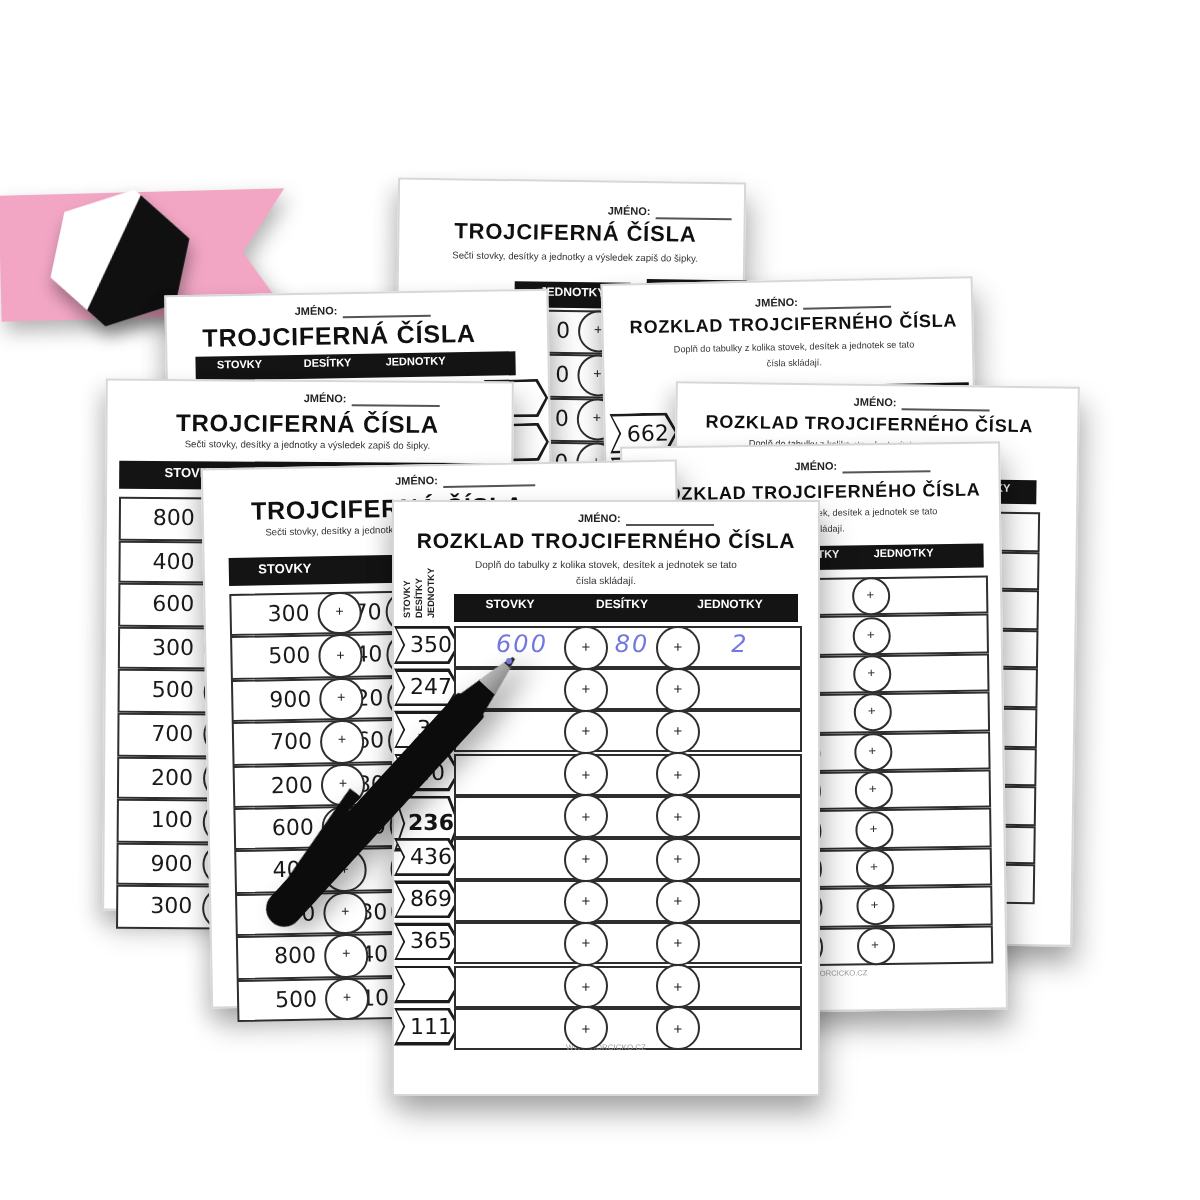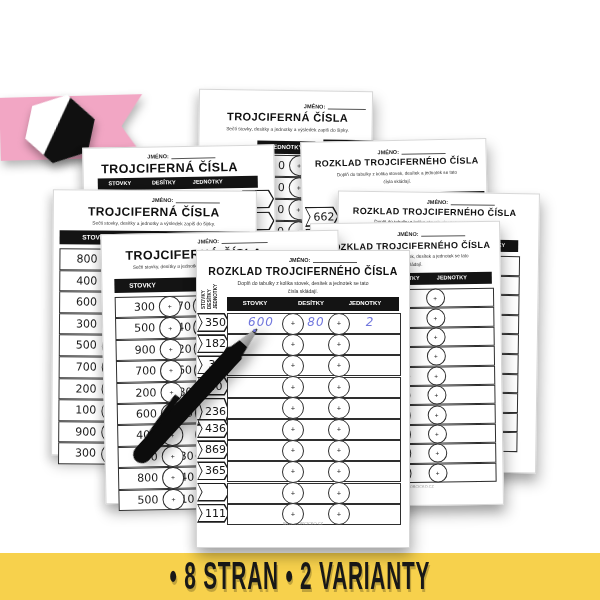--- a/index.html
+++ b/index.html
@@ -58,23 +58,20 @@
   .pen-tip{left:174px;top:8px;width:5px;height:4px;background:#2a2a2a;
            clip-path:polygon(0 0,100% 30%,100% 70%,0 100%);}
   .pen-clip{left:18px;top:-5px;width:58px;height:7px;background:#0c0c0c;transform:rotate(-3deg);
             clip-path:polygon(0 70%,100% 0,100% 100%,4% 100%);}
   .inkdot{position:absolute;left:253px;top:329px;width:3px;height:3px;border-radius:50%;z-index:41;}
 </style>
 </head>
 <body>
 
 <div id="canvas">
-  <div class="band bot" style="background: rgb(247, 209, 76);">
-    <span class="hand med">• 8 STRAN • 2 VARIANTY</span>
-  </div>
   <div class="ribbon-wrap">
       <div class="ribbon" style="background: rgb(242, 166, 196);"></div>
     </div>
   <div class="hex-wrap">
     <div class="hex">
         <div class="hexb"></div>
       </div>
   </div>
   <div id="pages">
       <div class="page" style="left: 198px; top: 90px; width: 172px; height: 154px; transform: rotate(0.8deg); z-index: 1;">
@@ -474,21 +471,21 @@
         <div class="arrow-o" style="left: 0px; top: 62px; width: 33px; height: 19px;">
           <div class="arrow-i">
             <span style="font-size: 11px;">350</span>
           </div>
         </div>
         <div class="rowbox" style="left: 30px; top: 62px; width: 172px; height: 19px;"></div>
         <div class="pcircle" style="left: 85px; top: 61.5px; width: 20px; height: 20px; font-size: 7.5px;">+</div>
         <div class="pcircle" style="left: 131px; top: 61.5px; width: 20px; height: 20px; font-size: 7.5px;">+</div>
         <div class="arrow-o" style="left: 0px; top: 83.2px; width: 33px; height: 19px;">
           <div class="arrow-i">
-            <span style="font-size: 11px;">182</span>
+            <span style="font-size: 11px;">247</span>
           </div>
         </div>
         <div class="rowbox" style="left: 30px; top: 83.2px; width: 172px; height: 19px;"></div>
         <div class="pcircle" style="left: 85px; top: 82.7px; width: 20px; height: 20px; font-size: 7.5px;">+</div>
         <div class="pcircle" style="left: 131px; top: 82.7px; width: 20px; height: 20px; font-size: 7.5px;">+</div>
         <div class="arrow-o" style="left: 0px; top: 104.4px; width: 33px; height: 19px;">
           <div class="arrow-i">
             <span style="font-size: 11px;">37</span>
           </div>
         </div>
@@ -496,21 +493,21 @@
         <div class="pcircle" style="left: 85px; top: 103.9px; width: 20px; height: 20px; font-size: 7.5px;">+</div>
         <div class="pcircle" style="left: 131px; top: 103.9px; width: 20px; height: 20px; font-size: 7.5px;">+</div>
         <div class="arrow-o" style="left: 0px; top: 125.6px; width: 33px; height: 19px;">
           <div class="arrow-i">
             <span style="font-size: 11px;">40</span>
           </div>
         </div>
         <div class="rowbox" style="left: 30px; top: 125.6px; width: 172px; height: 19px;"></div>
         <div class="pcircle" style="left: 85px; top: 125.1px; width: 20px; height: 20px; font-size: 7.5px;">+</div>
         <div class="pcircle" style="left: 131px; top: 125.1px; width: 20px; height: 20px; font-size: 7.5px;">+</div>
-        <div class="arrow-o" style="left: 0px; top: 146.8px; width: 33px; height: 28px;">
+        <div class="arrow-o" style="left: 0px; top: 146.8px; width: 33px; height: 28px; font-weight: bold;">
           <div class="arrow-i">
             <span style="font-size: 11px;">236</span>
           </div>
         </div>
         <div class="rowbox" style="left: 30px; top: 146.8px; width: 172px; height: 19px;"></div>
         <div class="pcircle" style="left: 85px; top: 146.3px; width: 20px; height: 20px; font-size: 7.5px;">+</div>
         <div class="pcircle" style="left: 131px; top: 146.3px; width: 20px; height: 20px; font-size: 7.5px;">+</div>
         <div class="arrow-o" style="left: 0px; top: 168px; width: 33px; height: 19px;">
           <div class="arrow-i">
             <span style="font-size: 11px;">436</span>

